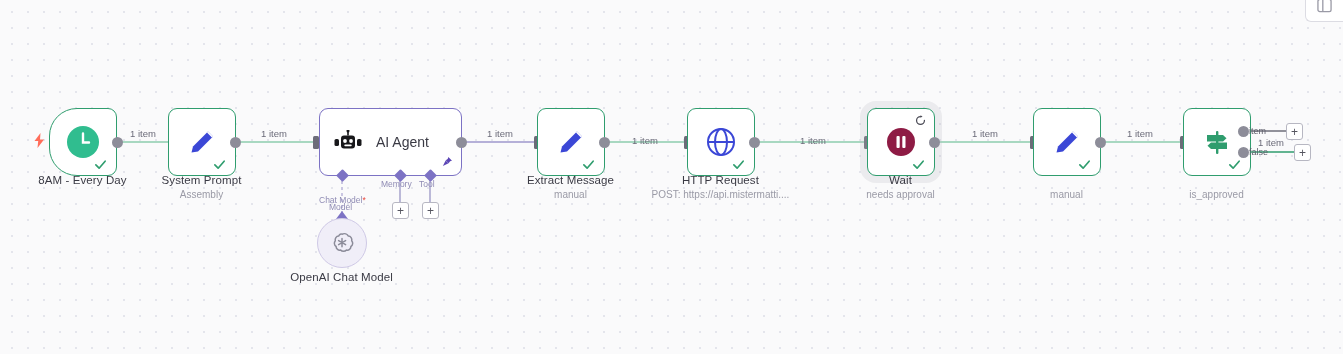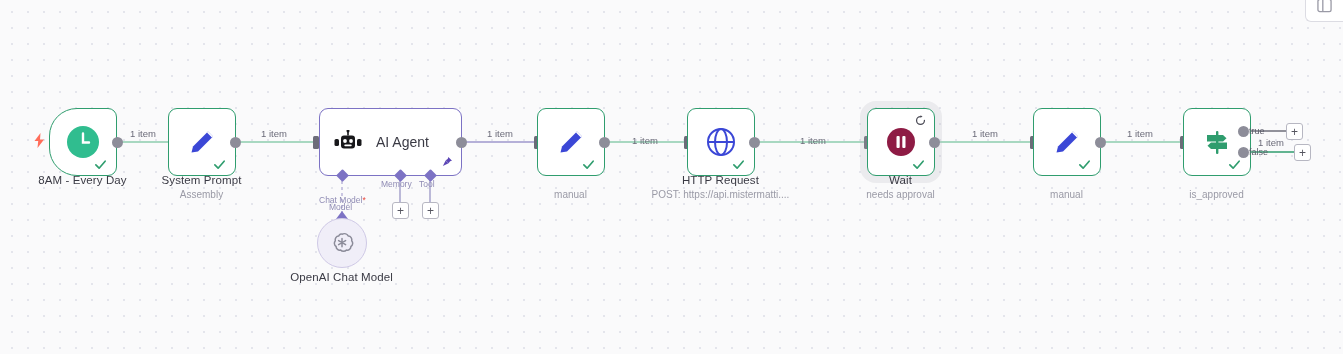--- a/index.html
+++ b/index.html
@@ -295,20 +295,21 @@
   <div class="node" style="left:537px; top:108px;">
     <svg width="32" height="32" viewBox="0 0 32 32">
       <path d="M5.5 26.5 L7 20.5 L22 5.5 L27 10.5 L12 25.5 Z" fill="#3b47d6"></path>
       <path d="M21.5 6 L26.5 11" stroke="#ffffff" stroke-width="1.6"></path>
     </svg>
     <svg class="node-check" viewBox="0 0 14 14">
       <path d="M2 7.5 L5.5 11 L12 3.5" stroke="currentColor" stroke-width="1.8" fill="none" stroke-linecap="round" stroke-linejoin="round"></path>
     </svg>
   </div>
   <div class="port-out" style="left:599px; top:137px;"></div>
+  <div class="node-label" style="left:487px; top:174px; width:167px;">Extract Message</div>
   <div class="node-sublabel" style="left:487px; top:189px; width:167px;">manual</div>
 
   <div class="port-in" style="left:684px; top:136px;"></div>
   <div class="node" style="left:687px; top:108px;">
     <svg width="32" height="32" viewBox="0 0 32 32">
       <g fill="none" stroke="#3b47d6" stroke-width="2">
         <circle cx="16" cy="16" r="13"></circle>
         <ellipse cx="16" cy="16" rx="6" ry="13"></ellipse>
         <line x1="3" y1="16" x2="29" y2="16"></line>
       </g>
@@ -361,21 +362,21 @@
         <path d="M6 9 H22 L25.5 12.2 L22 15.4 H6 Z"></path>
         <path d="M26 16.6 H10 L6.5 19.8 L10 23 H26 Z"></path>
       </g>
     </svg>
     <svg class="node-check" viewBox="0 0 14 14">
       <path d="M2 7.5 L5.5 11 L12 3.5" stroke="currentColor" stroke-width="1.8" fill="none" stroke-linecap="round" stroke-linejoin="round"></path>
     </svg>
   </div>
   <div class="port-out" style="left:1238px; top:126px;"></div>
   <div class="port-out" style="left:1238px; top:147px;"></div>
-  <div class="branch-label" style="left:1249px; top:126px;">true</div>
+  <div class="branch-label" style="left:1249px; top:126px;">item</div>
   <div class="branch-label" style="left:1249px; top:147px;">false</div>
   <div class="plus-btn" style="left:1286px; top:123px;">+</div>
   <div class="plus-btn" style="left:1294px; top:144px;">+</div>
   <div class="node-sublabel" style="left:1133px; top:189px; width:167px;">is_approved</div>
 
   <div class="edge-label" style="left:130px; top:128px;">1 item</div>
   <div class="edge-label" style="left:261px; top:128px;">1 item</div>
   <div class="edge-label" style="left:487px; top:128px;">1 item</div>
   <div class="edge-label" style="left:632px; top:135px;">1 item</div>
   <div class="edge-label" style="left:800px; top:135px;">1 item</div>

